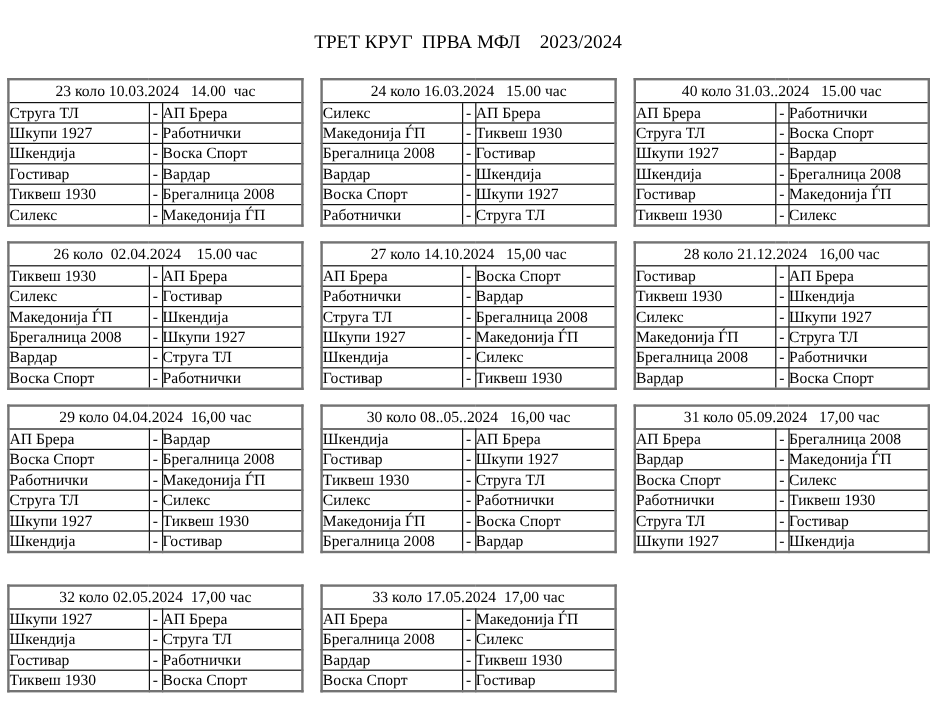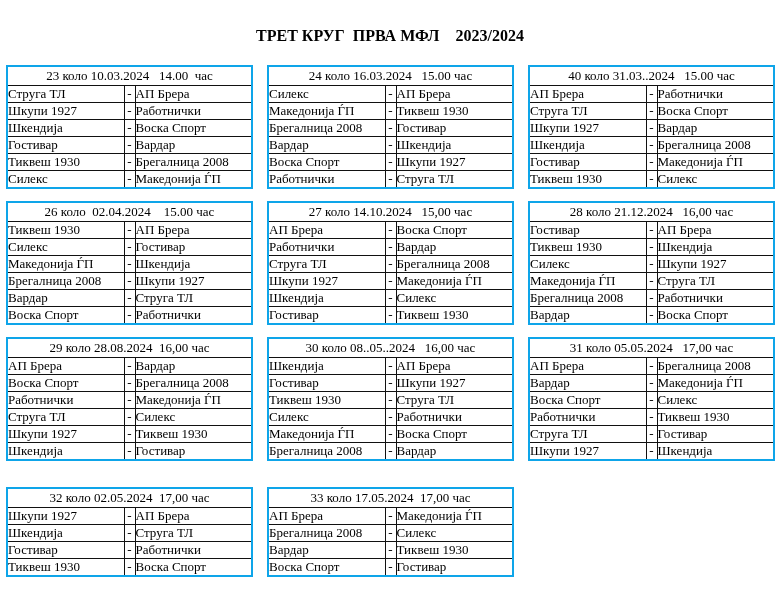--- a/index.html
+++ b/index.html
@@ -24,41 +24,41 @@
     font-weight: bold;
     font-size: 22px;
     line-height: 24px;
     letter-spacing: 0.5px;
     white-space: pre;
   }
   .subtitle {
     margin: 27px 0 0 0;
     text-align: center;
     font-family: "Liberation Serif", serif;
-    font-weight: bold;
+    font-weight: normal;
     font-size: 16px;
     line-height: 18px;
     white-space: pre;
   }
   .grid {
     margin: 20px 0 0 6px;
     display: grid;
     grid-template-columns: repeat(3, 245px);
     column-gap: 16px;
     row-gap: 12px;
     align-items: start;
   }
   table.round-table {
     border-collapse: collapse;
     width: 245px;
     table-layout: fixed;
     font-family: "Liberation Serif", serif;
     font-size: 13px;
     color: #000000;
-    border: 2px solid #0ea5e9;
+    border: 2px solid #737373;
   }
   table.round-table.bottom-row {
     margin-top: 14px;
   }
   table.round-table th,
   table.round-table td {
     border: 1px solid #111111;
     padding: 0;
     overflow: hidden;
     white-space: pre;
@@ -367,21 +367,21 @@
   </table>
 
   <table class="round-table">
     <colgroup>
       <col class="c-home">
       <col class="c-dash">
       <col class="c-away">
     </colgroup>
     <thead>
       <tr>
-        <th class="round-header" colspan="3">29 коло 28.08.2024  16,00 час</th>
+        <th class="round-header" colspan="3">29 коло 04.04.2024  16,00 час</th>
       </tr>
     </thead>
     <tbody>
 
     <tr>
         <td class="home-cell">АП Брера</td>
         <td class="dash-cell">-</td>
         <td class="away-cell">Вардар</td>
       </tr>
           <tr>
@@ -459,21 +459,21 @@
   </table>
 
   <table class="round-table">
     <colgroup>
       <col class="c-home">
       <col class="c-dash">
       <col class="c-away">
     </colgroup>
     <thead>
       <tr>
-        <th class="round-header" colspan="3">31 коло 05.05.2024   17,00 час</th>
+        <th class="round-header" colspan="3">31 коло 05.09.2024   17,00 час</th>
       </tr>
     </thead>
     <tbody>
 
     <tr>
         <td class="home-cell">АП Брера</td>
         <td class="dash-cell">-</td>
         <td class="away-cell">Брегалница 2008</td>
       </tr>
           <tr>

